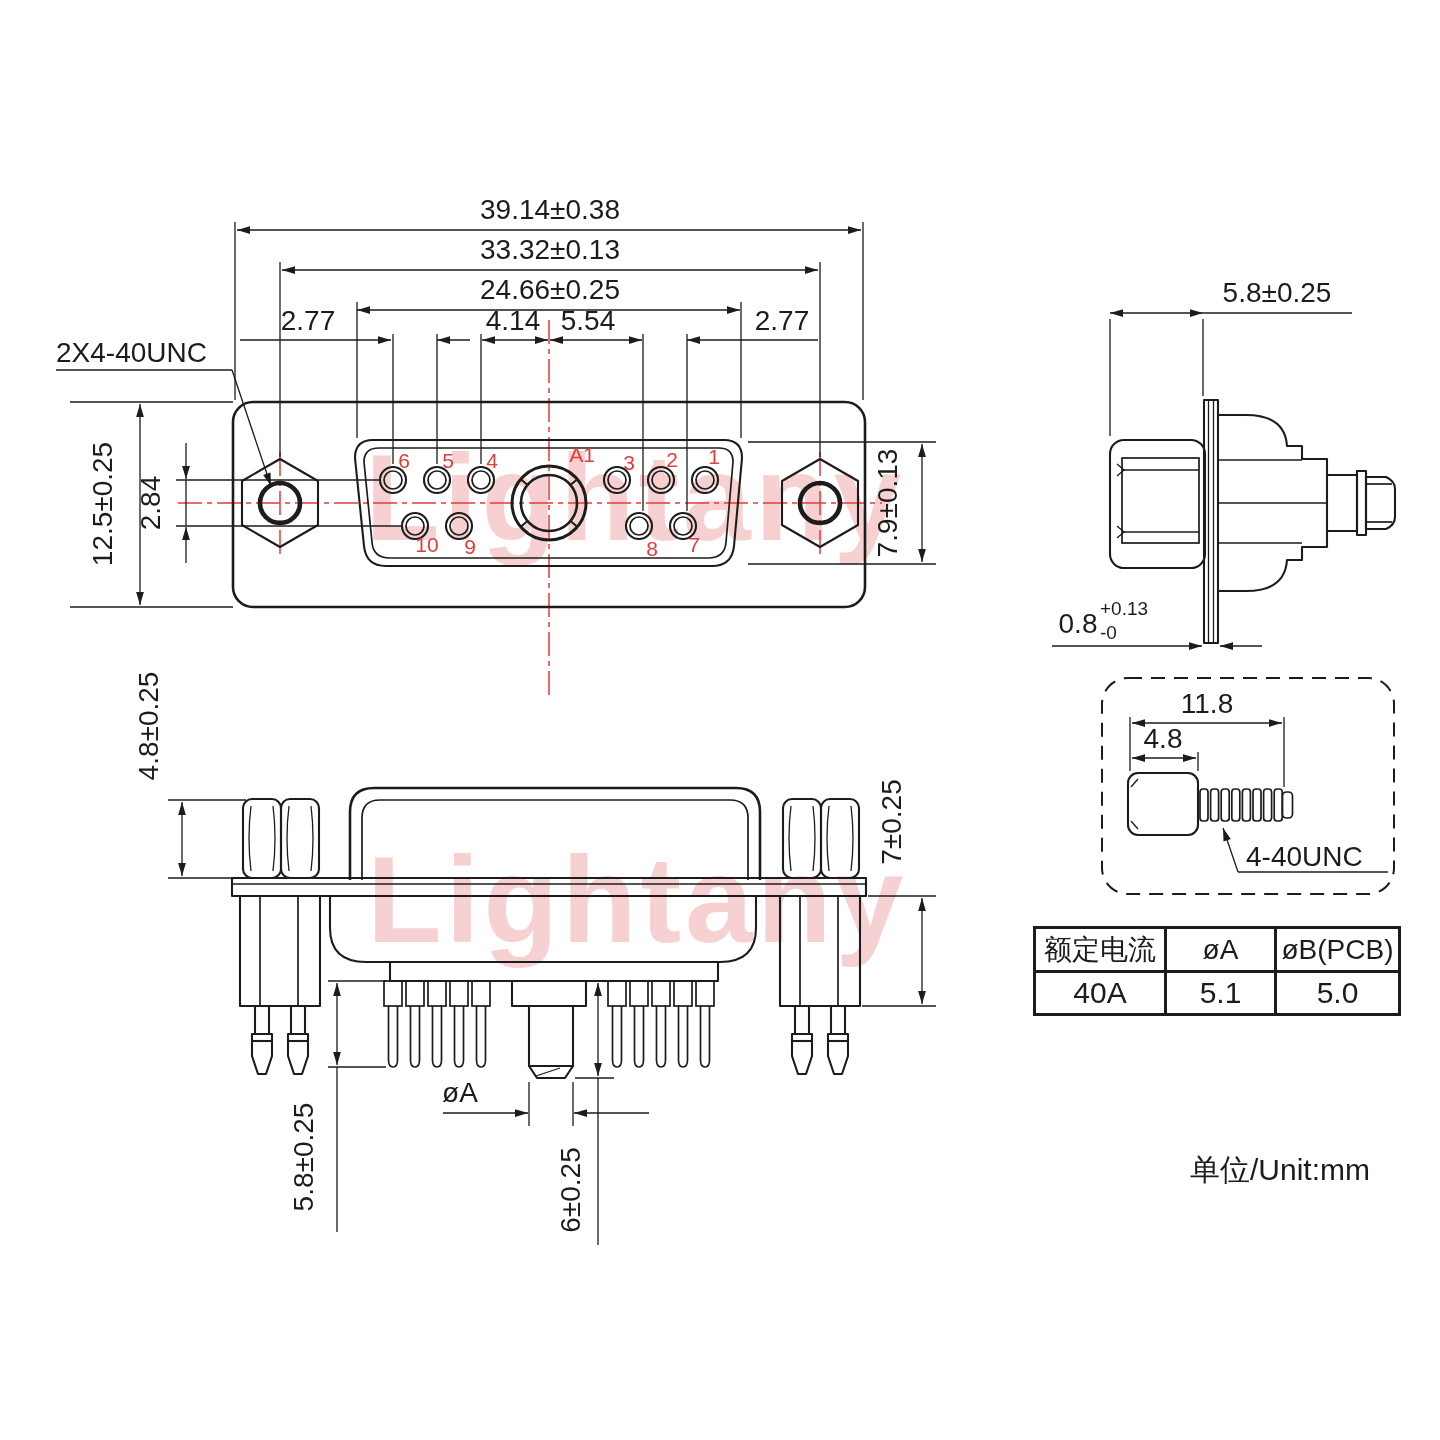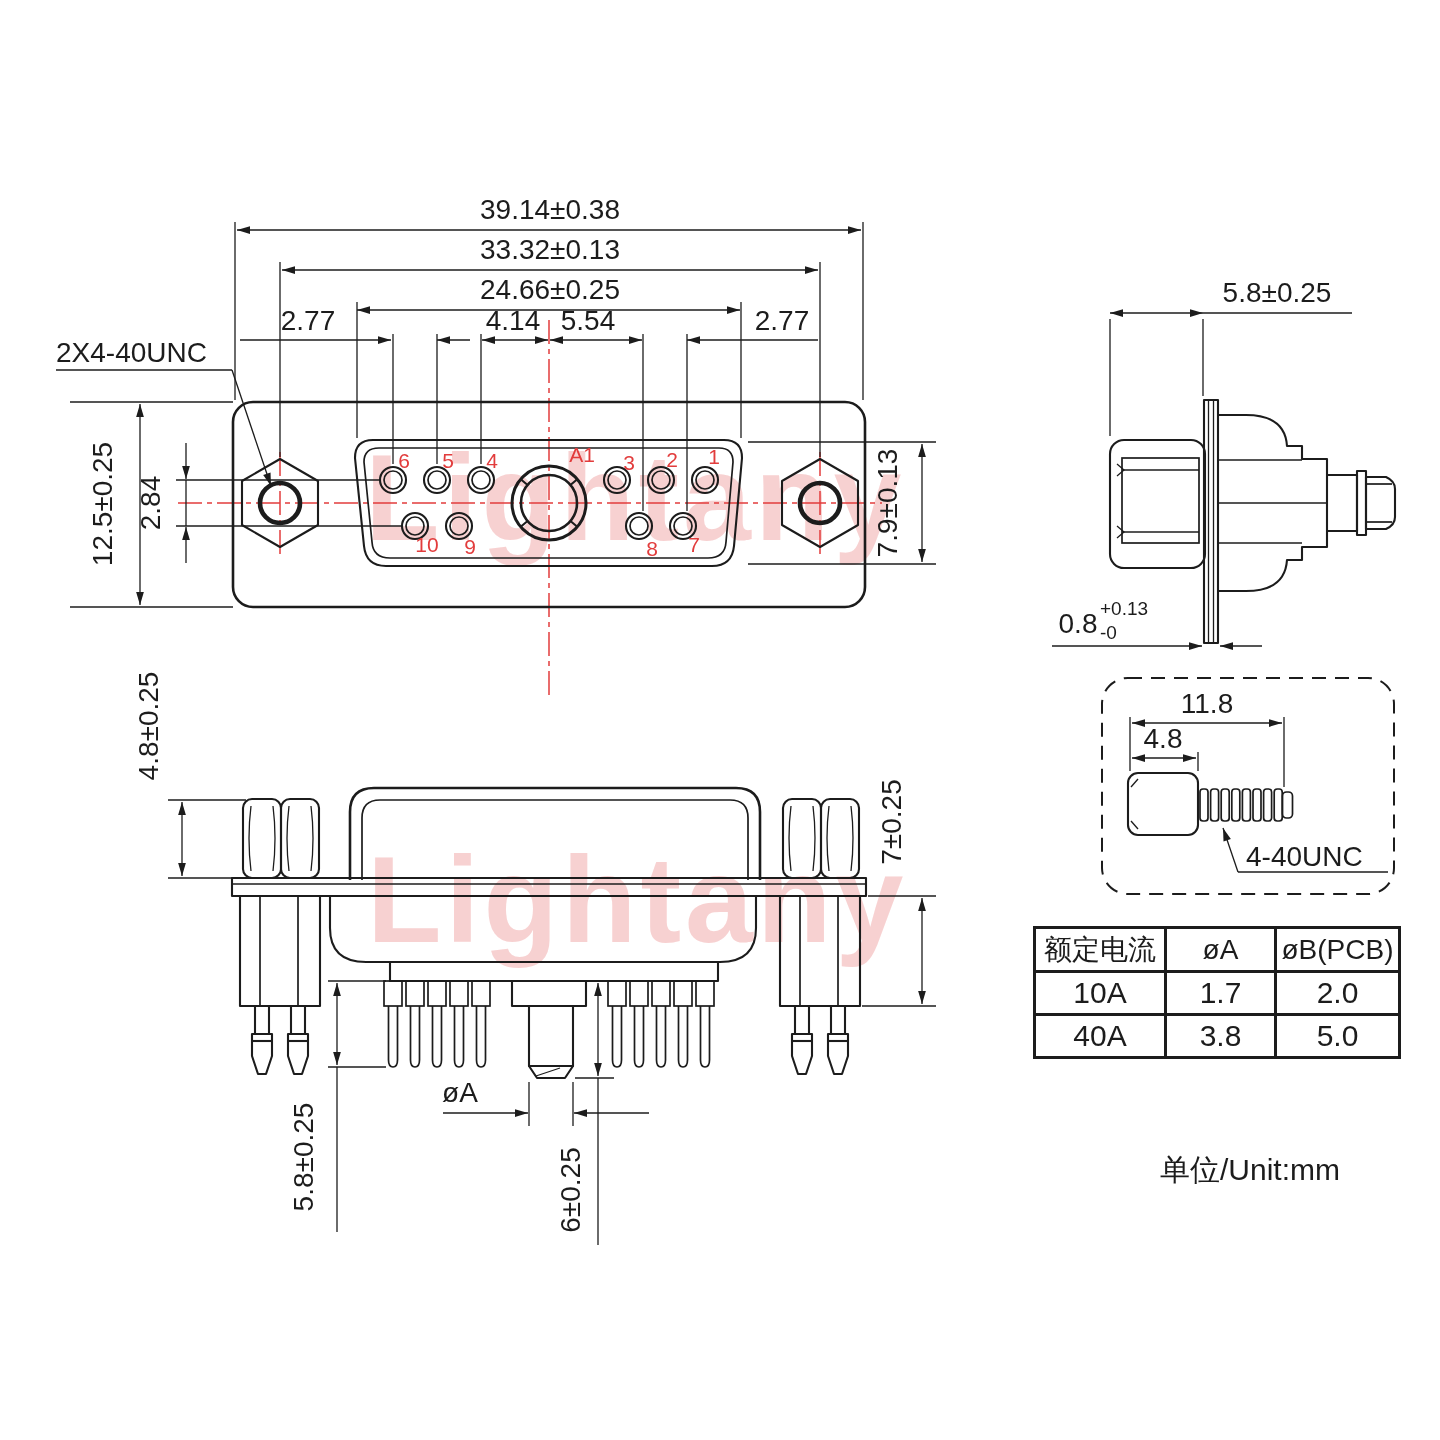--- a/index.html
+++ b/index.html
@@ -17,21 +17,21 @@
   .dimtext-s{font-size:19px;fill:#1c1c1c;}
   .pinlbl{font-size:21px;fill:#e23c3c;}
   .wm{font-size:122px;font-weight:bold;fill:#f6c6c6;opacity:.8;letter-spacing:4px;}
   .tbl-wrap{position:absolute;left:1033px;top:926px;}
   table.spec{border-collapse:collapse;table-layout:fixed;}
   table.spec th,table.spec td{border:3px solid #1c1c1c;text-align:center;vertical-align:middle;
      color:#1c1c1c;padding:0;}
   table.spec th{font-size:28px;font-weight:normal;height:41px;}
   table.spec td{font-size:30px;height:40px;}
   .c1{width:128px;} .c2{width:107px;} .c3{width:121px;}
-  .unit-note{position:absolute;left:1160px;top:1150px;width:240px;text-align:left;
+  .unit-note{position:absolute;left:1160px;top:1150px;width:240px;text-align:center;
      font-size:30px;color:#1c1c1c;}
 </style>
 </head>
 <body>
 
 <div class="canvas">
 
 <svg width="1440" height="1440" viewBox="0 0 1440 1440">
   <defs>
     <marker id="arw" viewBox="0 0 12 8" refX="11.2" refY="4" markerWidth="15" markerHeight="10" markerUnits="userSpaceOnUse" orient="auto-start-reverse">
@@ -337,27 +337,22 @@
   <table class="spec">
     <thead>
       <tr>
         <th class="c1">额定电流</th>
         <th class="c2">øA</th>
         <th class="c3">øB(PCB)</th>
       </tr>
     </thead>
     <tbody>
       <tr>
-        <td>10A</td>
-        <td>1.7</td>
-        <td>2.0</td>
-      </tr>
-      <tr>
         <td>40A</td>
-        <td>3.8</td>
+        <td>5.1</td>
         <td>5.0</td>
       </tr>
     </tbody>
   </table>
 </div>
 <div class="unit-note">单位/Unit:mm</div>
 
 </div>
 
 </body></html>

